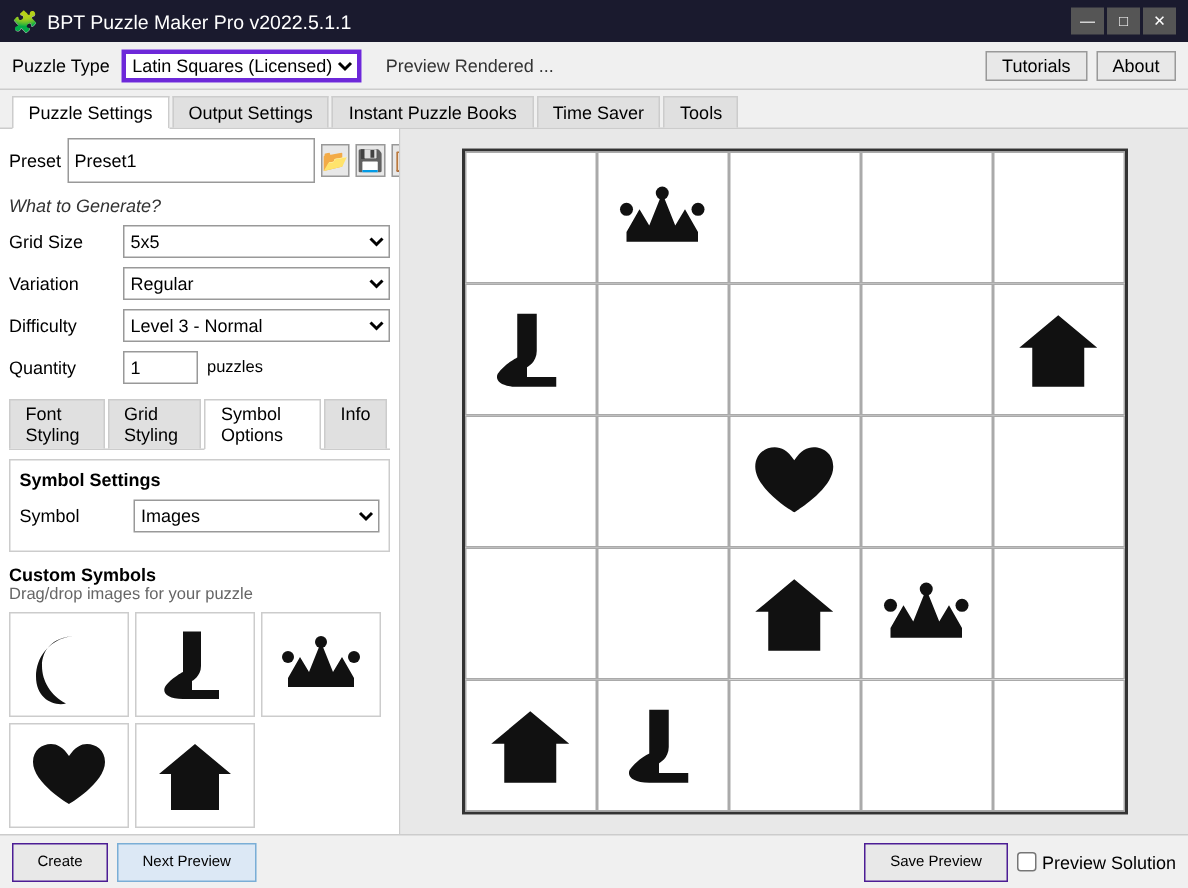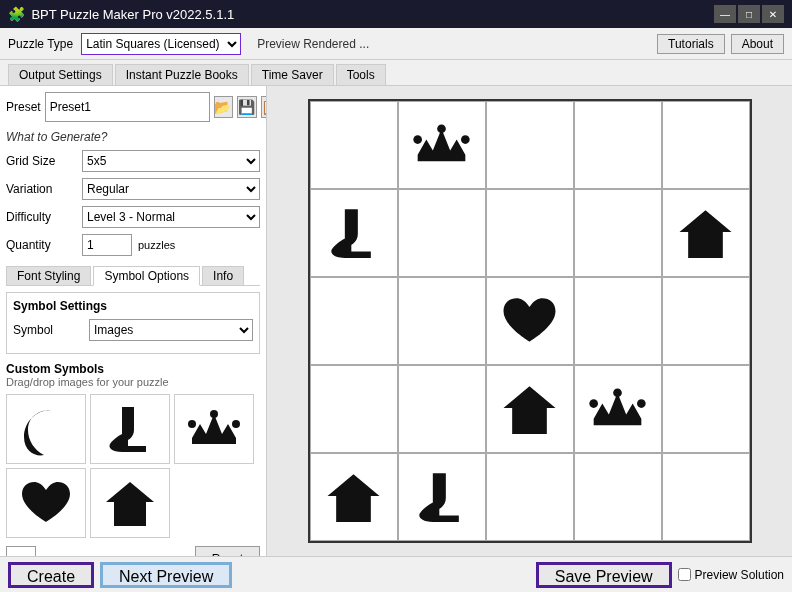--- a/index.html
+++ b/index.html
@@ -35,21 +35,21 @@
       gap: 16px;
       border-bottom: 1px solid #ccc;
       height: 32px;
     }
     .menu-bar-left { display: flex; align-items: center; gap: 8px; }
     .puzzle-type-label { font-size: 12px; }
     .puzzle-type-select {
       width: 160px;
       height: 22px;
       font-size: 12px;
-      border: 1px solid #6d28d9;
+      border: 3px solid #6d28d9;
       background: white;
     }
     .preview-status { font-size: 12px; color: #333; margin-left: 8px; }
     .menu-bar-right { margin-left: auto; display: flex; gap: 6px; }
     .menu-btn {
       padding: 2px 10px;
       font-size: 12px;
       border: 1px solid #999;
       background: #e8e8e8;
       cursor: pointer;
@@ -266,22 +266,22 @@
       height: 36px;
       background: #f0f0f0;
       border-top: 1px solid #ccc;
       display: flex;
       align-items: center;
       padding: 0 8px;
       gap: 6px;
     }
     .bottom-btn {
       padding: 3px 16px;
-      font-size: 16px;
-      border: 3px solid #4c1d95;
+      font-size: 10px;
+      border: 1px solid #4c1d95;
       background: #e8e8e8;
       cursor: pointer;
       height: 26px;
     }
     .bottom-btn.primary {
       background: #dce8f5;
       border-color: #7aaed6;
     }
     .spacer { flex: 1; }
     .checkbox-row {
@@ -319,20 +319,21 @@
     </select>
     <span class="preview-status">Preview Rendered ...</span>
   </div>
   <div class="menu-bar-right">
     <button class="menu-btn">Tutorials</button>
     <button class="menu-btn">About</button>
   </div>
 </div>
 
 <div class="tabs-bar">
+  <div class="tab active">Puzzle Settings</div>
   <div class="tab">Output Settings</div>
   <div class="tab">Instant Puzzle Books</div>
   <div class="tab">Time Saver</div>
   <div class="tab">Tools</div>
 </div>
 
 <div class="main-content">
 
   <div class="left-panel">
 
@@ -368,20 +369,21 @@
     </div>
 
     <div class="form-row">
       <span class="form-label">Quantity</span>
       <input type="number" class="quantity-input" value="1" style="">
       <span class="puzzles-label">puzzles</span>
     </div>
 
     <div class="inner-tabs">
       <div class="inner-tab">Font Styling</div>
+      <div class="inner-tab">Grid Styling</div>
       <div class="inner-tab active">Symbol Options</div>
       <div class="inner-tab">Info</div>
     </div>
 
     <div class="symbol-settings">
       <div class="symbol-settings-title">Symbol Settings</div>
       <div class="form-row">
         <span class="form-label">Symbol</span>
         <select class="form-select">
           <option>Images</option>

